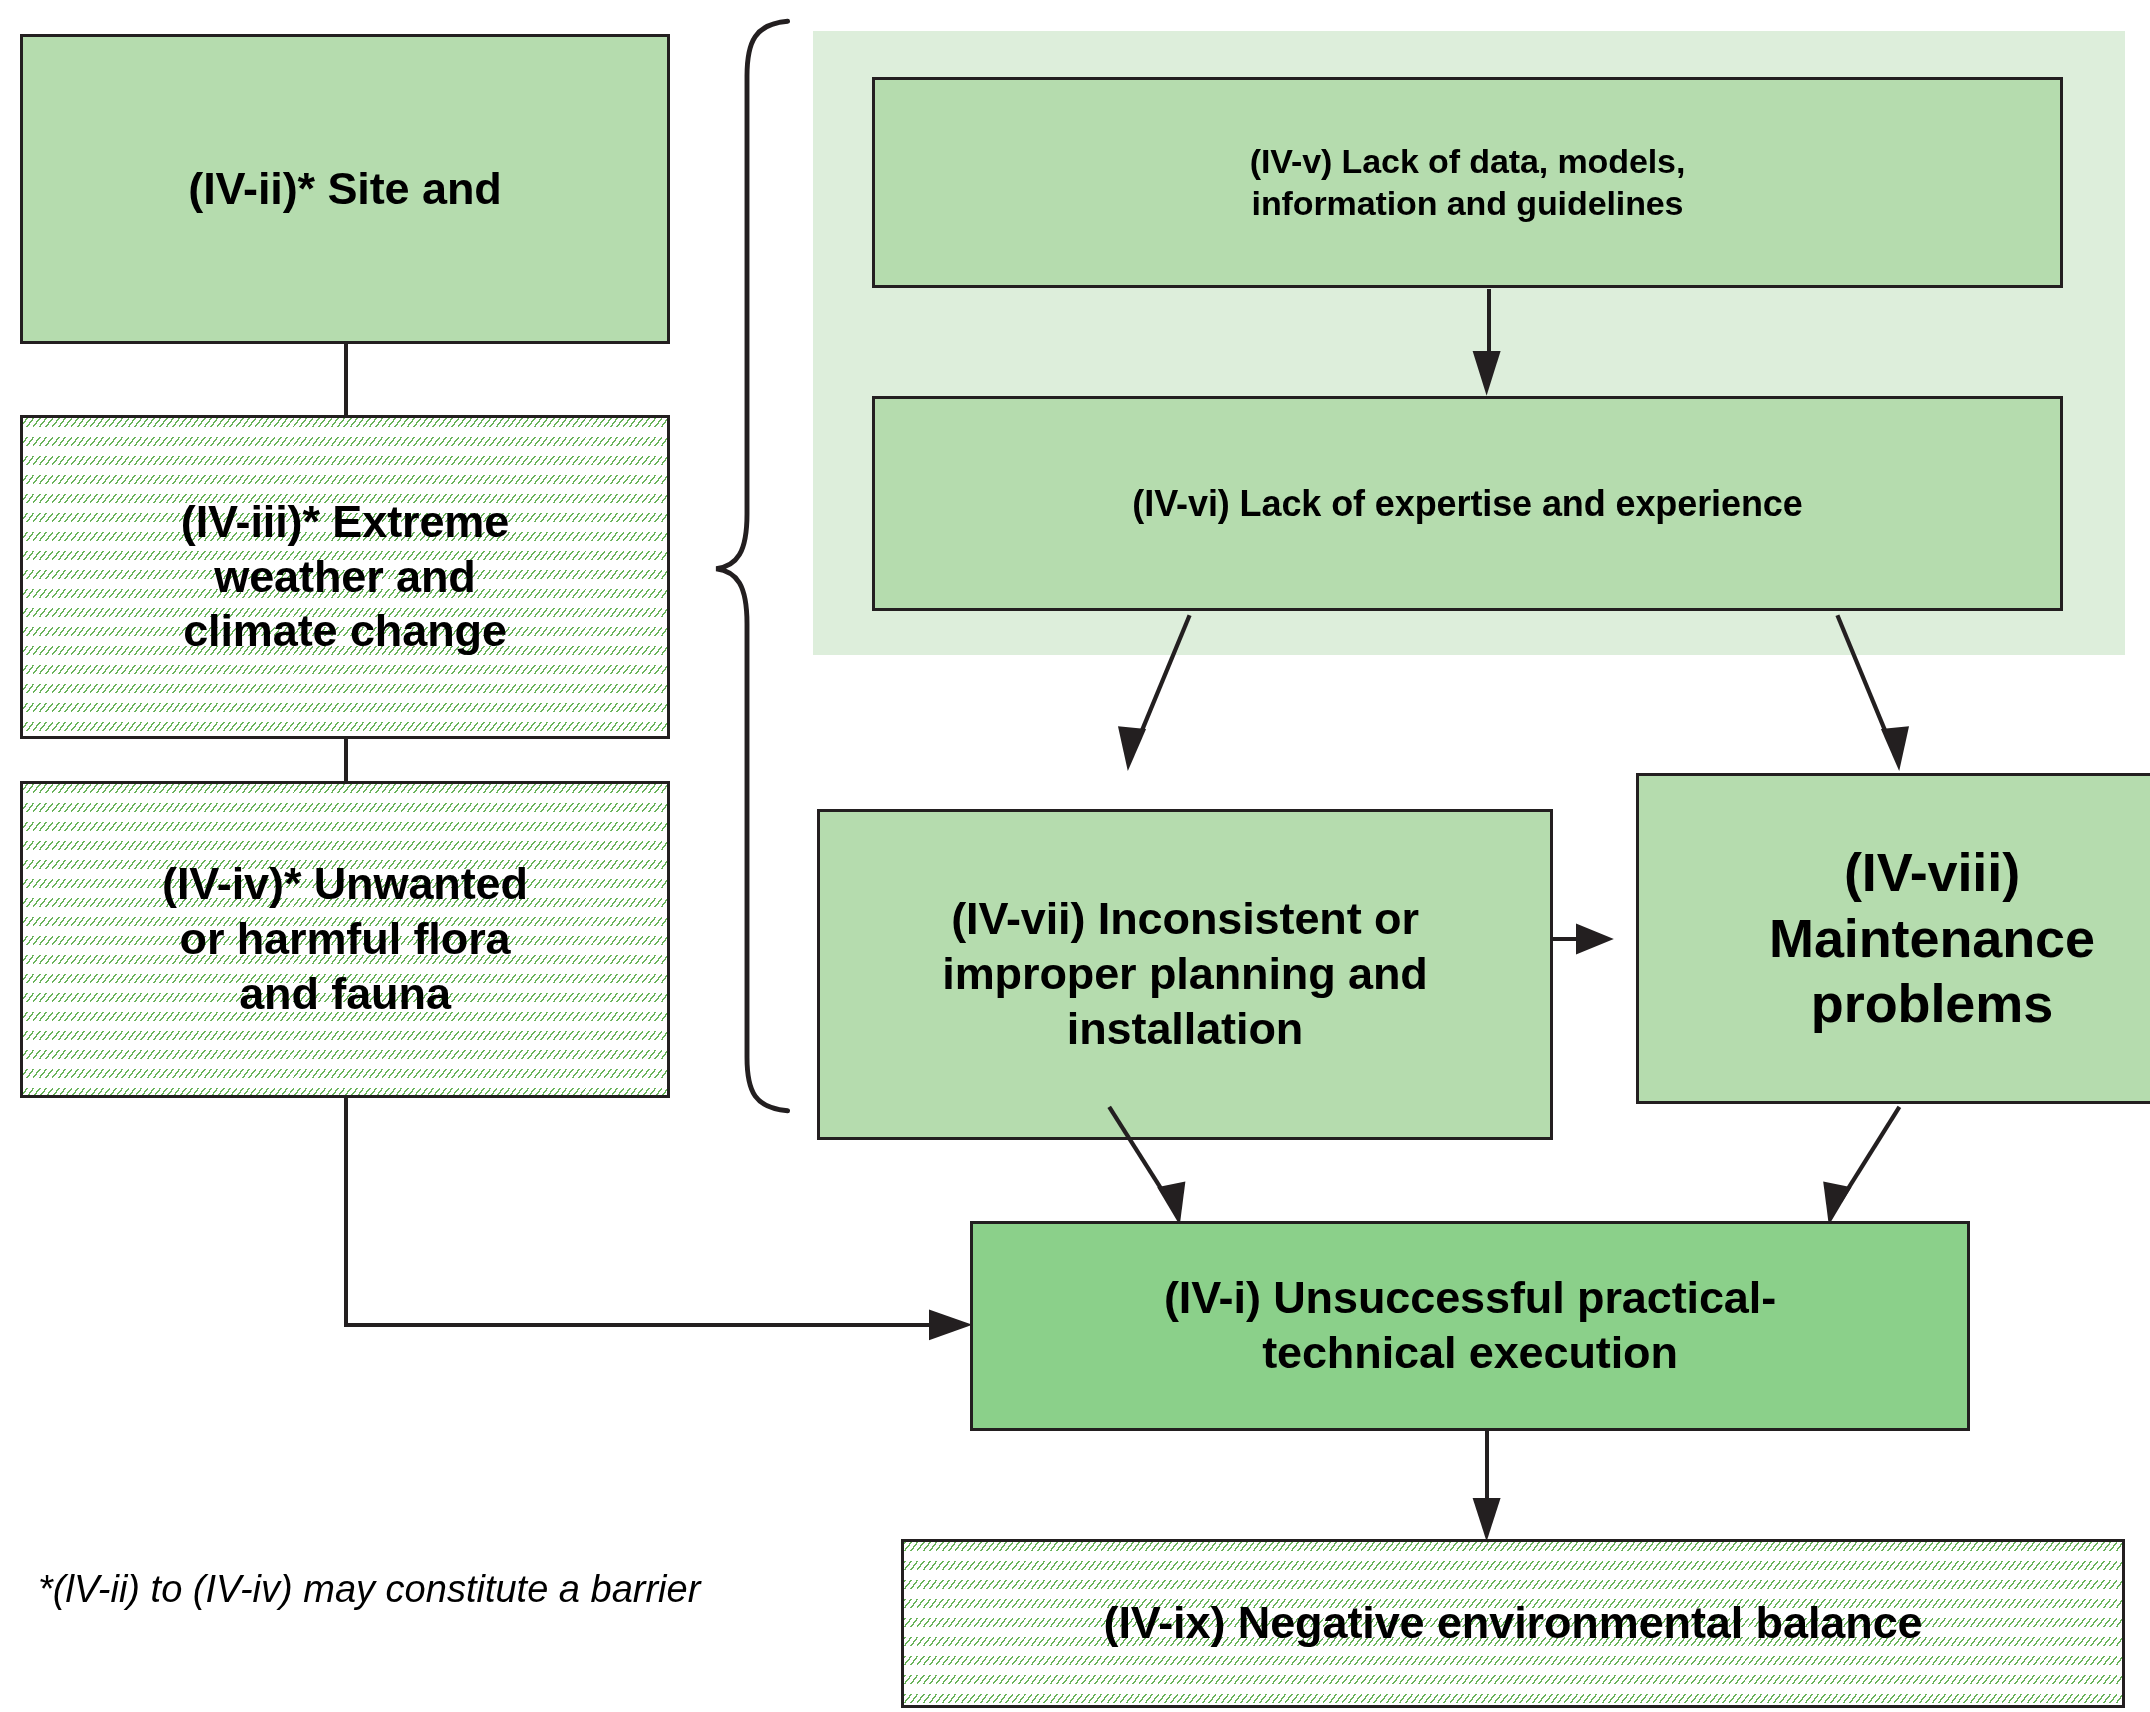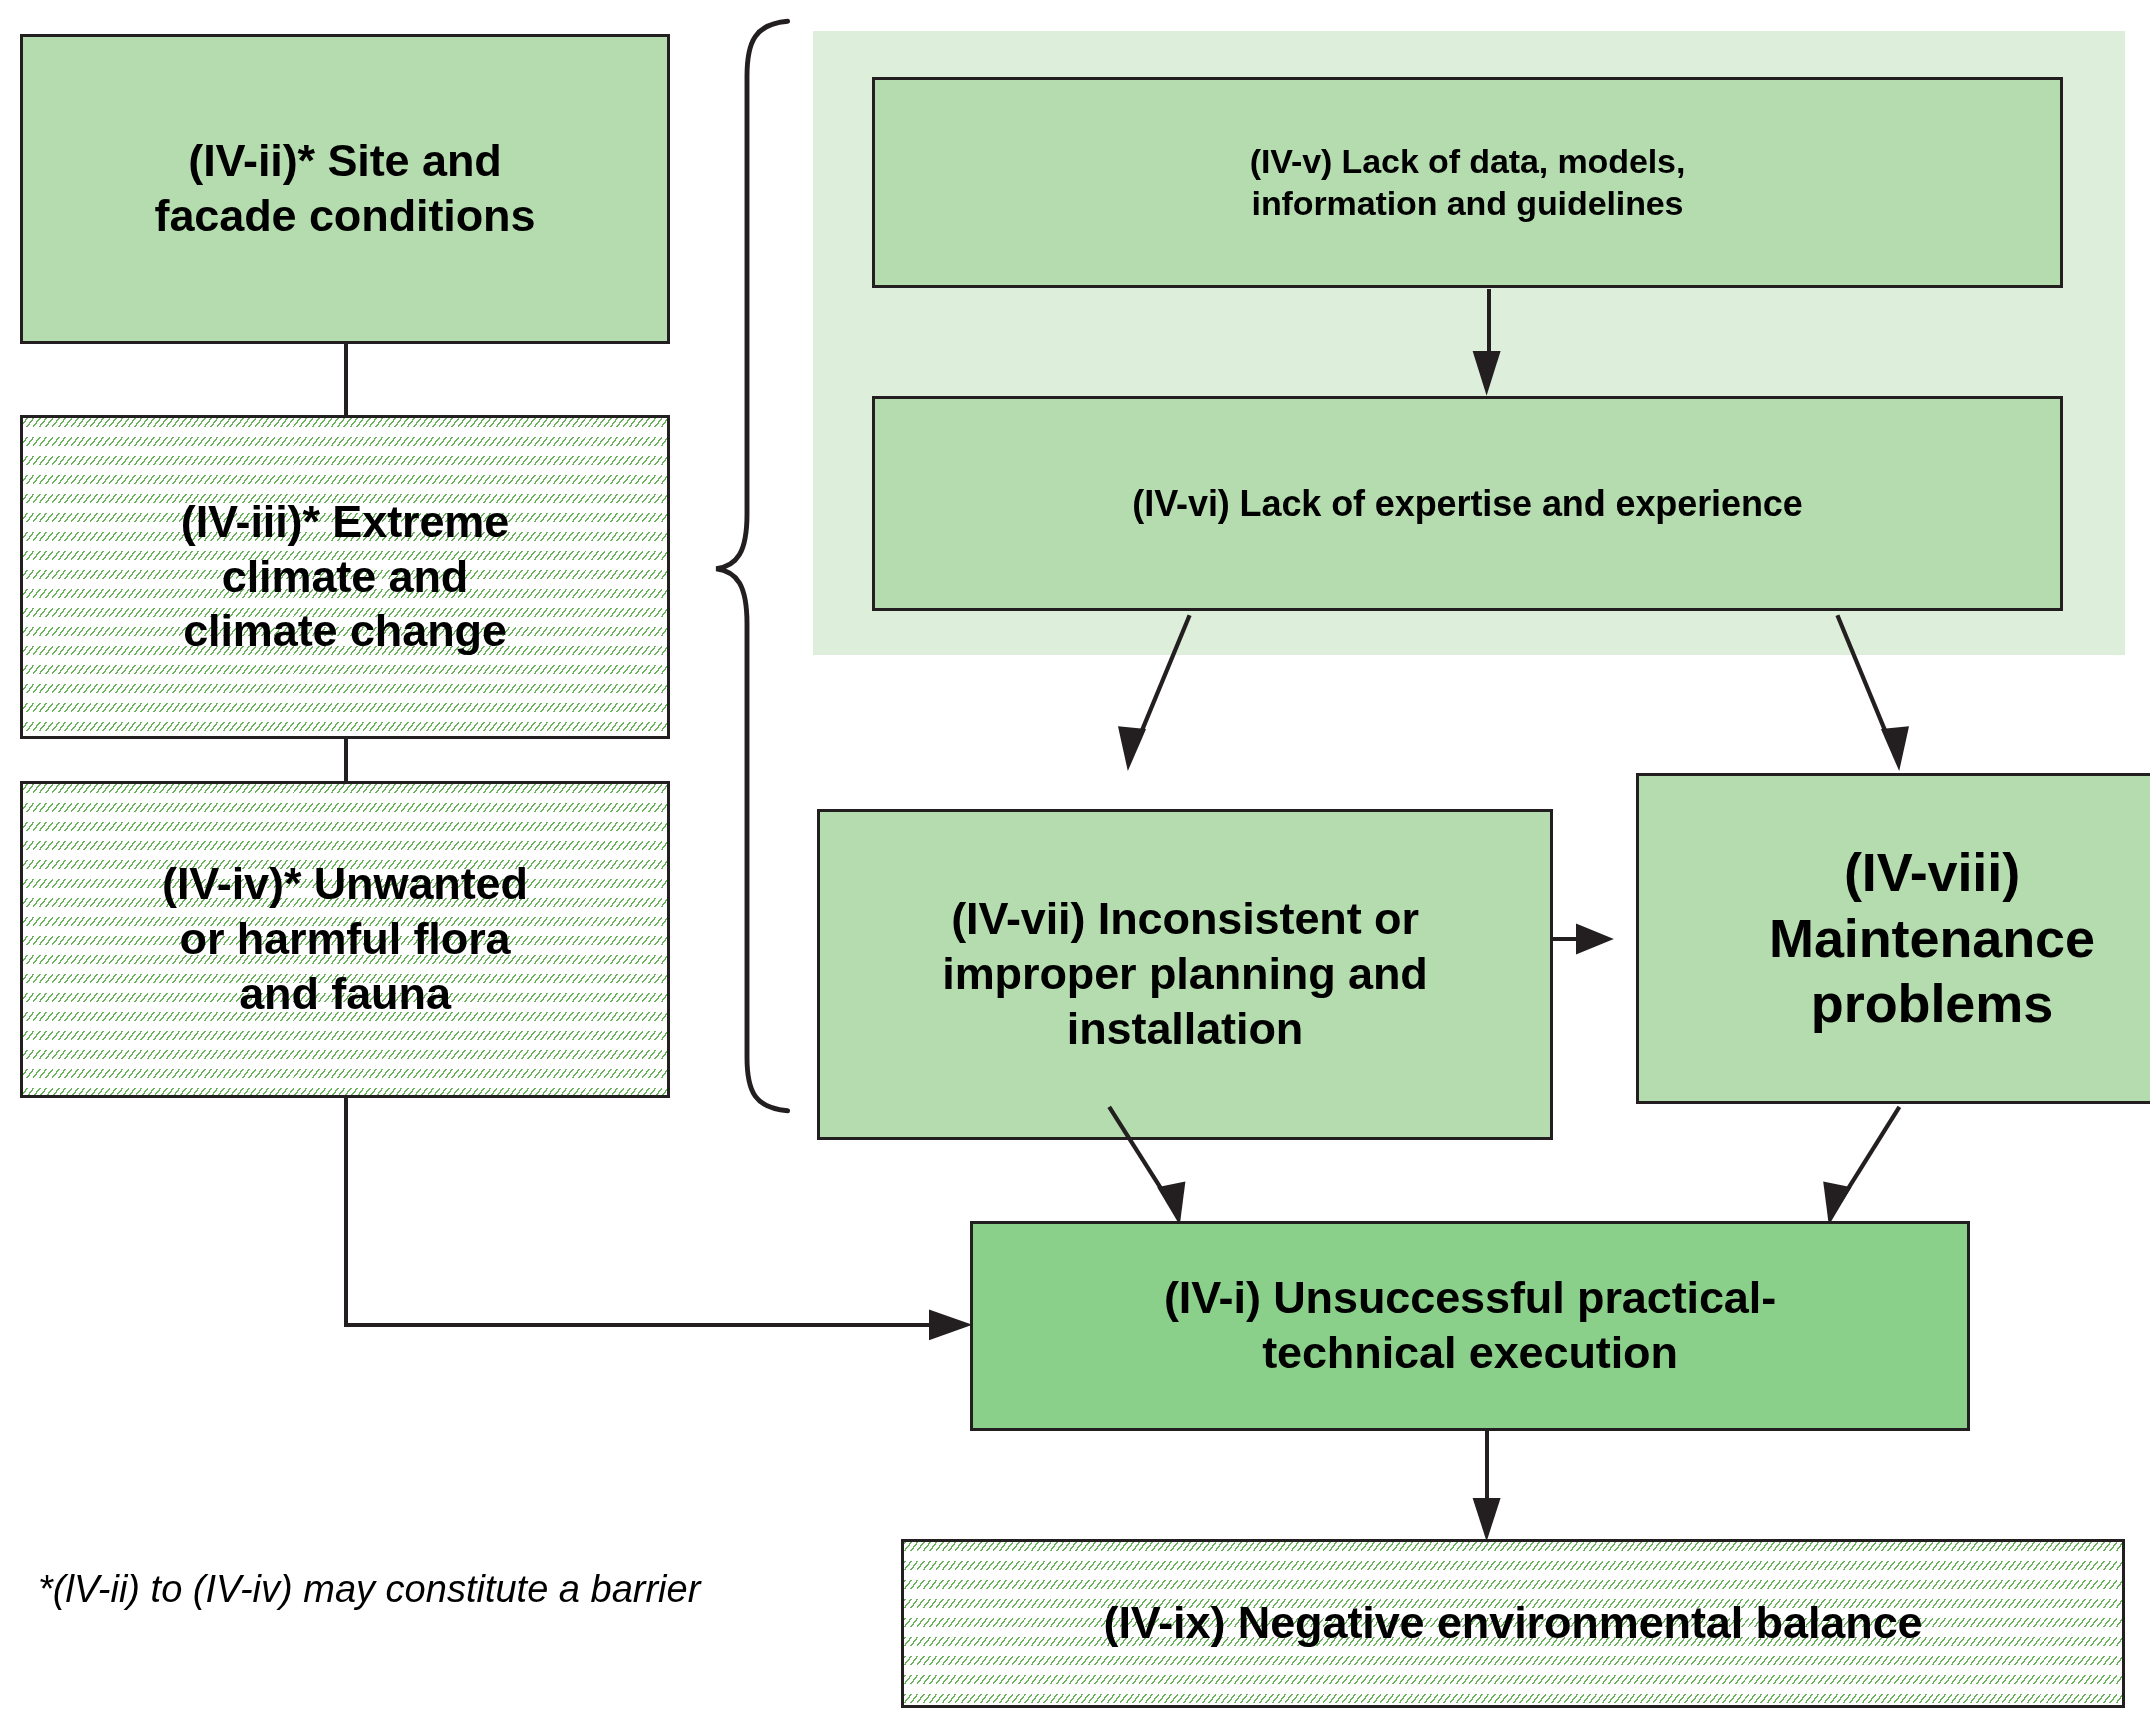--- a/index.html
+++ b/index.html
@@ -100,30 +100,29 @@
 </head>
 <body>
 
 <div id="canvas">
 
   <div class="group-box" style="left:813px; top:31px; width:1312px; height:624px;"></div>
 
   <div class="node fill-green" style="left:20px; top:34px; width:650px; height:310px; font-size:45px;">
     <span class="txt">
       <span>(IV-ii)* Site and</span><br>
-      <span>facade conditions</span>
     </span>
   </div>
 
   <div class="line-v" style="left:344px; top:344px; height:73px;"></div>
 
   <div class="node fill-hatch" style="left:20px; top:415px; width:650px; height:324px; font-size:45px;">
     <span class="txt">
       <span>(IV-iii)* Extreme</span><br>
-      <span>climate and</span><br>
+      <span>weather and</span><br>
       <span>climate change</span>
     </span>
   </div>
 
   <div class="line-v" style="left:344px; top:739px; height:44px;"></div>
 
   <div class="node fill-hatch" style="left:20px; top:781px; width:650px; height:317px; font-size:45px;">
     <span class="txt">
       <span>(IV-iv)* Unwanted</span><br>
       <span>or harmful flora</span><br>

